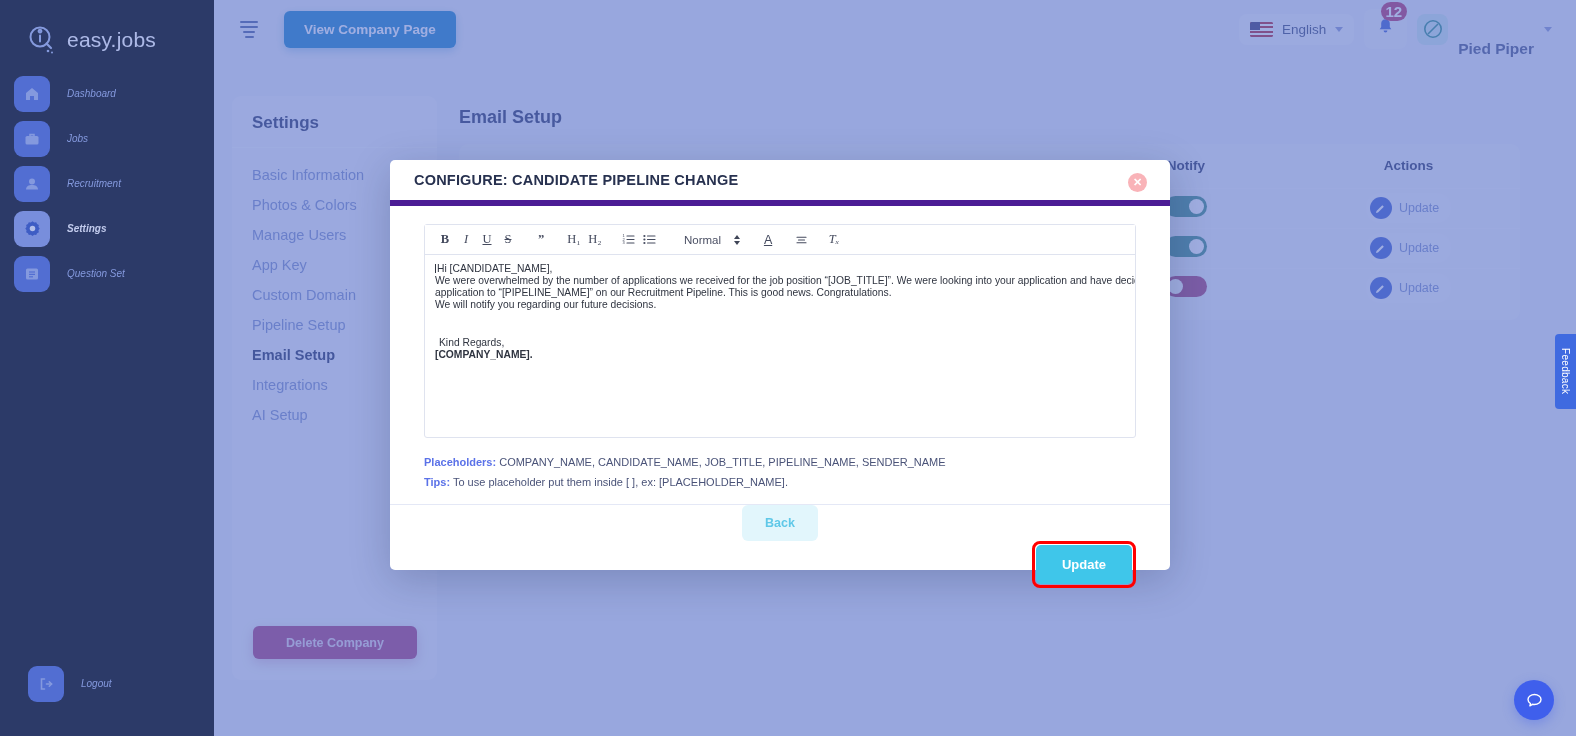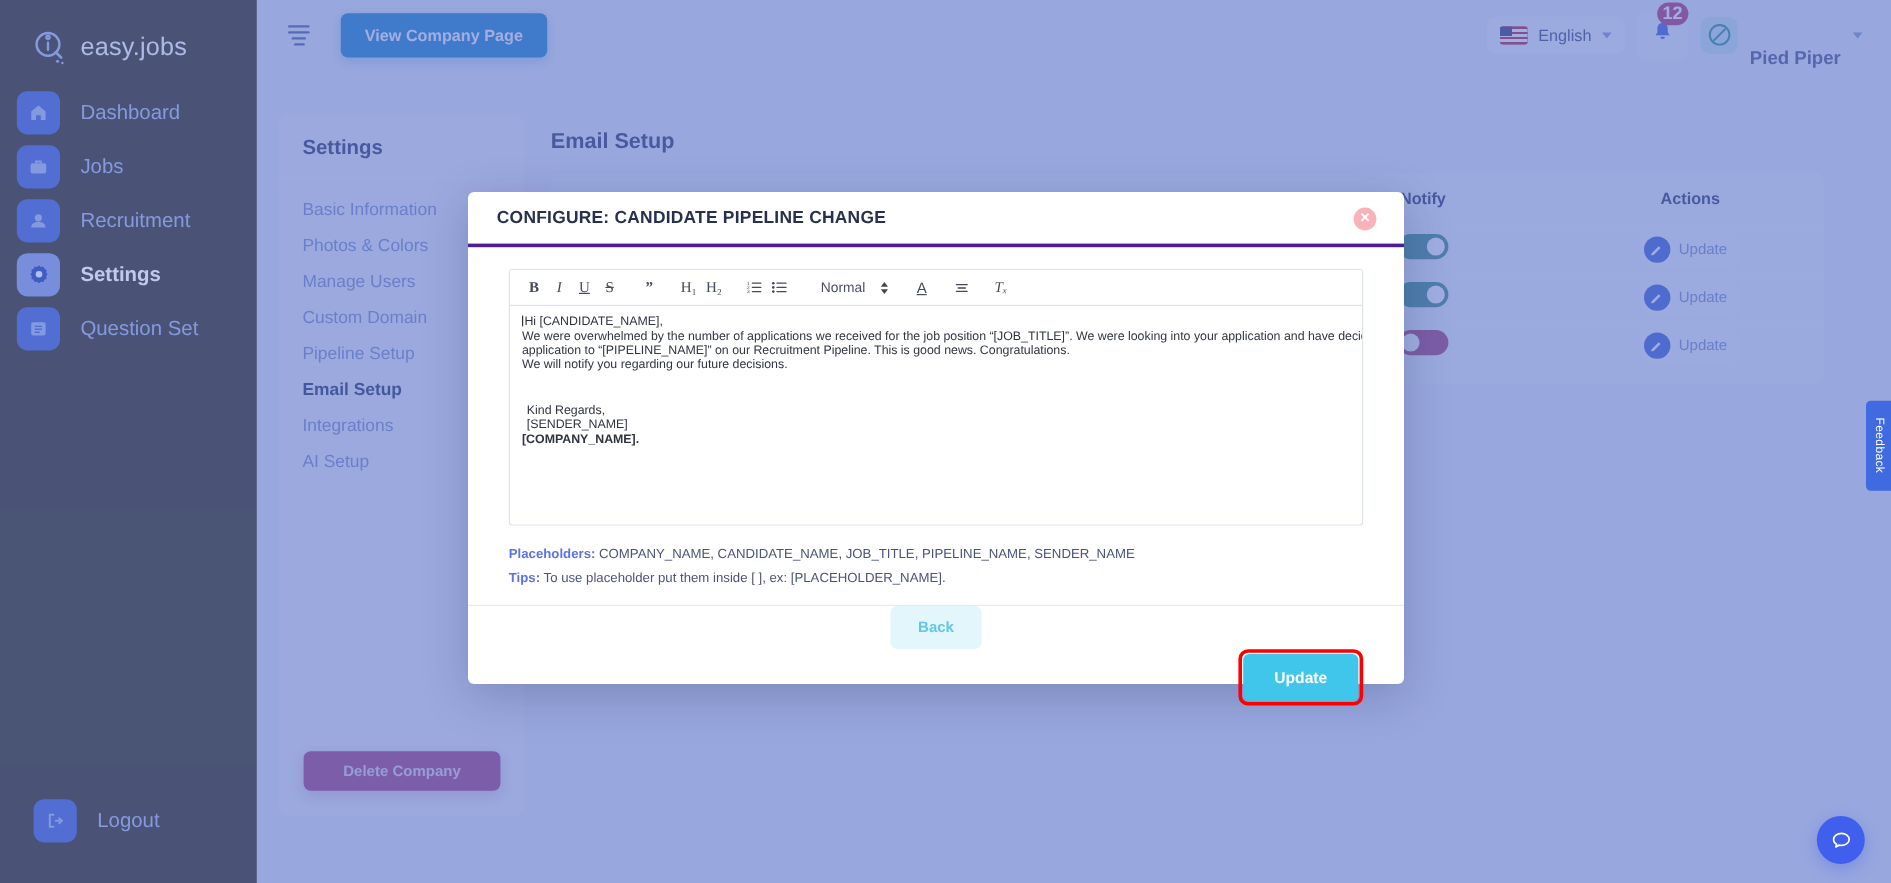--- a/index.html
+++ b/index.html
@@ -8,21 +8,21 @@
     overflow: hidden;
     font-family: "Liberation Sans", sans-serif;
     background: #edeff7;
   }
   #app { position: relative; width: 1576px; height: 736px; }
 
   
   .sidebar {
     position: absolute; left: 0; top: 0;
     width: 214px; height: 736px;
-    background: #404040;
+    background: #0f172a;
     z-index: 5;
   }
   .brand {
     display: flex; align-items: center; gap: 9px;
     padding: 18px 0 0 27px; height: 62px;
   }
   .brand-mark { width: 31px; height: 31px; position: relative; flex: 0 0 auto; }
   .brand-text {
     color: #dfe4f7; font-size: 21px; letter-spacing: .2px; font-weight: 400;
   }
@@ -31,21 +31,21 @@
     display: flex; align-items: center; gap: 17px;
     height: 37px; margin: 8px 0 8px 14px; padding-left: 0;
     cursor: pointer;
   }
   .nav-ico {
     width: 36px; height: 36px; border-radius: 9px;
     background: #4c6bd6; display: flex; align-items: center; justify-content: center;
     flex: 0 0 auto;
   }
   .nav-item.active .nav-ico { background: #8a9ee6; }
-  .nav-label { color: #9db0e8; font-size: 17px; }
+  .nav-label { color: #9db0e8; font-size: 10px; font-style: italic; }
   .nav-item.active .nav-label { color: #ffffff; font-weight: 600; }
   .logout { position: absolute; left: 14px; bottom: 26px; }
 
   
   .topbar {
     position: absolute; left: 214px; top: 0; right: 0; height: 58px;
     display: flex; align-items: center; padding: 0 20px 0 18px;
     background: #edeff7;
   }
   .hamb {
@@ -166,21 +166,21 @@
 
   
   .modal {
     position: absolute; left: 390px; top: 160px; width: 780px; height: 410px;
     background: #ffffff; border-radius: 5px; z-index: 30;
     box-shadow: 0 10px 40px rgba(20,30,70,.22);
     display: flex; flex-direction: column;
   }
   .modal-head {
     height: 46px; display: flex; align-items: center; padding: 0 24px;
-    border-bottom: 3px solid #4c1d95; position: relative;
+    border-bottom: 6px solid #4c1d95; position: relative;
   }
   .modal-title { font-size: 14.5px; font-weight: 700; color: #27314f; letter-spacing: .2px; }
   .modal-close {
     position: absolute; right: 23px; top: 13px; width: 19px; height: 19px;
     border-radius: 50%; background: #f9b3b8; border: none; cursor: pointer;
     display: flex; align-items: center; justify-content: center;
     color: #ffffff; font-size: 11px; line-height: 1; font-weight: 700;
     font-family: "Liberation Sans", sans-serif;
   }
   .modal-body { flex: 1; padding: 18px 34px 0 34px; }
@@ -379,20 +379,21 @@
     </div>
   </div>
 
   <div class="settings-card">
     <div class="settings-title">Settings</div>
     <div class="settings-sep"></div>
     <ul class="settings-list">
       <li>Basic Information</li>
       <li>Photos &amp; Colors</li>
       <li>Manage Users</li>
+      <li>App Key</li>
       <li>Custom Domain</li>
       <li>Pipeline Setup</li>
       <li class="active">Email Setup</li>
       <li>Integrations</li>
       <li>AI Setup</li>
     </ul>
   </div>
   <button class="delete-company">Delete Company</button>
 
   <div class="page-title">Email Setup</div>
@@ -526,21 +527,20 @@
           <span class="tb gap" style="font-style:italic;font-family:'Liberation Serif',serif">Tₓ</span>
         </div>
 
         <div class="editor-area">
           <div class="line"><span class="caret"></span><span>Hi [CANDIDATE_NAME],</span></div>
           <div class="line">We were overwhelmed by the number of applications we received for the job position “[JOB_TITLE]”. We were looking into your application and have decided to move your</div>
           <div class="line">application to “[PIPELINE_NAME]” on our Recruitment Pipeline. This is good news. Congratulations.</div>
           <div class="line">We will notify you regarding our future decisions.</div>
           <div class="spacer"></div>
           <div class="line indent">Kind Regards,</div>
-          <div class="line indent">[SENDER_NAME]</div>
           <div class="line" style="font-weight:700">[COMPANY_NAME].</div>
         </div>
       </div>
 
       <div class="hint">
         <p>
           <span class="lbl">Placeholders:</span>
           <span>COMPANY_NAME, CANDIDATE_NAME, JOB_TITLE, PIPELINE_NAME, SENDER_NAME</span>
         </p>
         <p>

